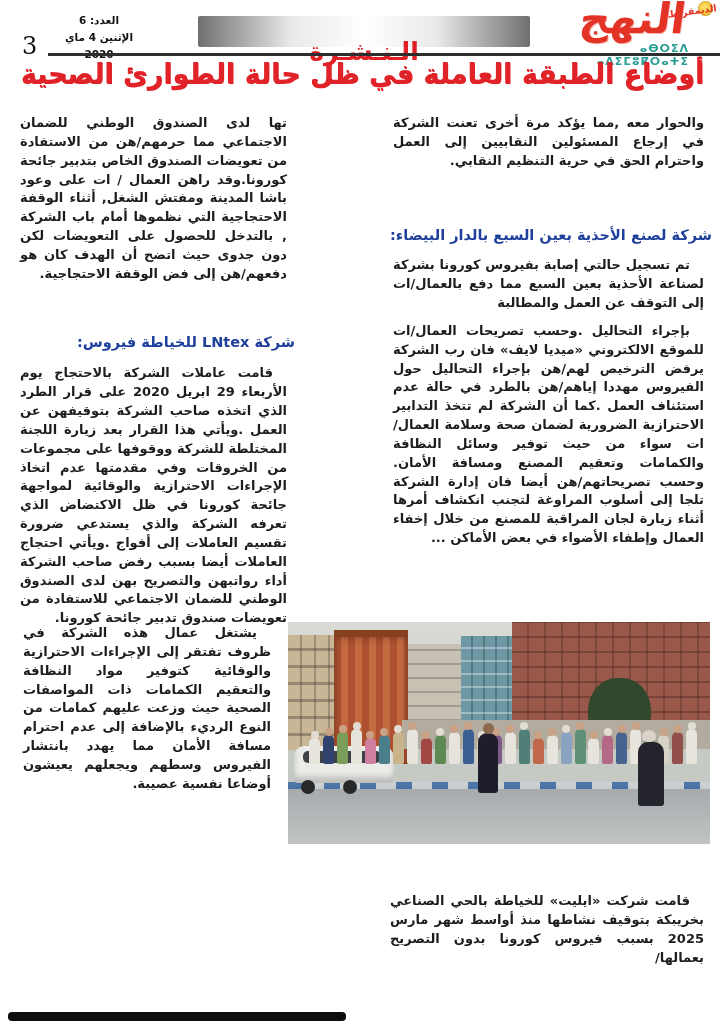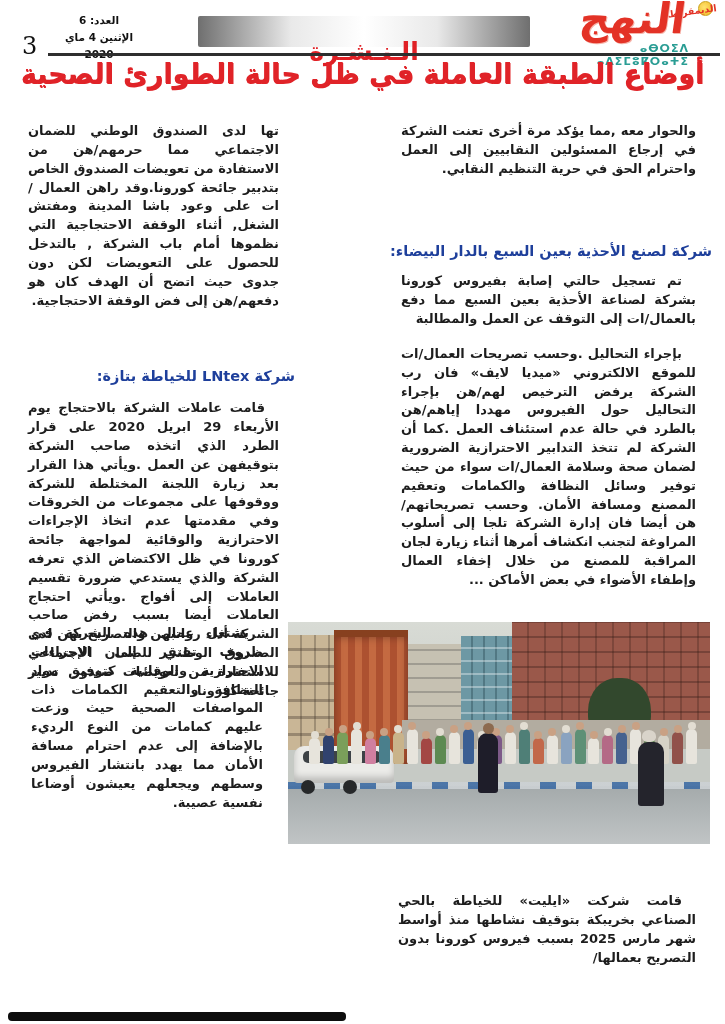--- a/index.html
+++ b/index.html
@@ -21,21 +21,21 @@
   .masthead-bar{position:absolute;left:198px;top:16px;width:332px;height:31px;
     background:linear-gradient(90deg,#6f6f6f 0%,#e9e9e9 28%,#ffffff 50%,#e9e9e9 72%,#6f6f6f 100%);
     border-radius:2px;}
   .masthead-title{width:100%;text-align:center;font-size:25px;font-weight:bold;color:#e02025;
                   line-height:31px;margin-top:20px;}
   .header-rule{position:absolute;left:48px;top:53px;width:672px;height:3px;background:#2e2e2e;}
   .headline{position:absolute;top:58px;left:0;width:100%;text-align:center;color:#e02328;
             font-size:27px;font-weight:bold;letter-spacing:-.5px;
             text-shadow:.6px .6px 0 #e02328;}
   
-  .body-text{font-size:13px;line-height:1.45;text-align:justify;font-weight:bold;color:#1d1d1d;margin:16px;}
+  .body-text{font-size:13px;line-height:1.45;text-align:justify;font-weight:bold;color:#1d1d1d;margin:8px;}
   .indent{text-indent:14px;}
   .subhead{color:#1e3f9b;font-size:14.5px;font-weight:bold;text-align:right;margin:0;line-height:1.5;}
   .col-right{position:absolute;top:106px;right:13px;width:327px;}
   .col-right .sp1{height:46px;}
   .col-right .p1{margin-top:10px;}
   .col-right .p2{margin-top:9px;}
   .col-left{position:absolute;top:106px;left:12px;width:283px;}
   .col-left .sp1{height:40px;}
   .col-left .para{margin-top:11px;}
   .col-left-bottom{position:absolute;top:612px;left:15px;width:264px;}
@@ -114,21 +114,21 @@
     <p class="body-text">والحوار معه ,مما يؤكد مرة أخرى تعنت الشركة في إرجاع المسئولين النقابيين إلى العمل واحترام الحق في حرية التنظيم النقابي.</p>
     <div class="sp1"></div>
     <p class="subhead">شركة لصنع الأحذية بعين السبع بالدار البيضاء:</p>
     <p class="body-text indent p1">تم تسجيل حالتي إصابة بفيروس كورونا بشركة لصناعة الأحذية بعين السبع مما دفع بالعمال/ات إلى التوقف عن العمل والمطالبة</p>
     <p class="body-text indent p2">بإجراء التحاليل .وحسب تصريحات العمال/ات للموقع الالكتروني «ميديا لايف» فان رب الشركة يرفض الترخيص لهم/هن بإجراء التحاليل حول الفيروس مهددا إياهم/هن بالطرد في حالة عدم استئناف العمل .كما أن الشركة لم تتخذ التدابير الاحترازية الضرورية لضمان صحة وسلامة العمال/ات سواء من حيث توفير وسائل النظافة والكمامات وتعقيم المصنع ومسافة الأمان. وحسب تصريحاتهم/هن أيضا فان إدارة الشركة تلجا إلى أسلوب المراوغة لتجنب انكشاف أمرها أثناء زيارة لجان المراقبة للمصنع من خلال إخفاء العمال وإطفاء الأضواء في بعض الأماكن ...</p>
   </div>
 
   <div class="col-left">
     <p class="body-text">تها لدى الصندوق الوطني للضمان الاجتماعي مما حرمهم/هن من الاستفادة من تعويضات الصندوق الخاص بتدبير جائحة كورونا.وقد راهن العمال / ات على وعود باشا المدينة ومفتش الشغل, أثناء الوقفة الاحتجاجية التي نظموها أمام باب الشركة , بالتدخل للحصول على التعويضات لكن دون جدوى حيث اتضح أن الهدف كان هو دفعهم/هن إلى فض الوقفة الاحتجاجية.</p>
     <div class="sp1"></div>
-    <p class="subhead">شركة LNtex للخياطة بتازة:</p>
+    <p class="subhead">شركة LNtex للخياطة فيروس:</p>
     <p class="body-text indent para">قامت عاملات الشركة بالاحتجاج يوم الأربعاء 29 ابريل 2020 على قرار الطرد الذي اتخذه صاحب الشركة بتوقيفهن عن العمل .ويأتي هذا القرار بعد زيارة اللجنة المختلطة للشركة ووقوفها على مجموعات من الخروقات وفي مقدمتها عدم اتخاذ الإجراءات الاحترازية والوقائية لمواجهة جائحة كورونا في ظل الاكتضاض الذي تعرفه الشركة والذي يستدعي ضرورة تقسيم العاملات إلى أفواج .ويأتي احتجاج العاملات أيضا بسبب رفض صاحب الشركة أداء رواتبهن والتصريح بهن لدى الصندوق الوطني للضمان الاجتماعي للاستفادة من تعويضات صندوق تدبير جائحة كورونا.</p>
   </div>
 
   <div class="col-left-bottom">
     <p class="body-text indent para">يشتغل عمال هذه الشركة في ظروف تفتقر إلى الإجراءات الاحترازية والوقائية كتوفير مواد النظافة والتعقيم الكمامات ذات المواصفات الصحية حيث وزعت عليهم كمامات من النوع الرديء بالإضافة إلى عدم احترام مسافة الأمان مما يهدد بانتشار الفيروس وسطهم ويجعلهم يعيشون أوضاعا نفسية عصيبة.</p>
   </div>
 
   <div class="photo">
     <div class="bldg-left"></div>
     <div class="gate"></div>

